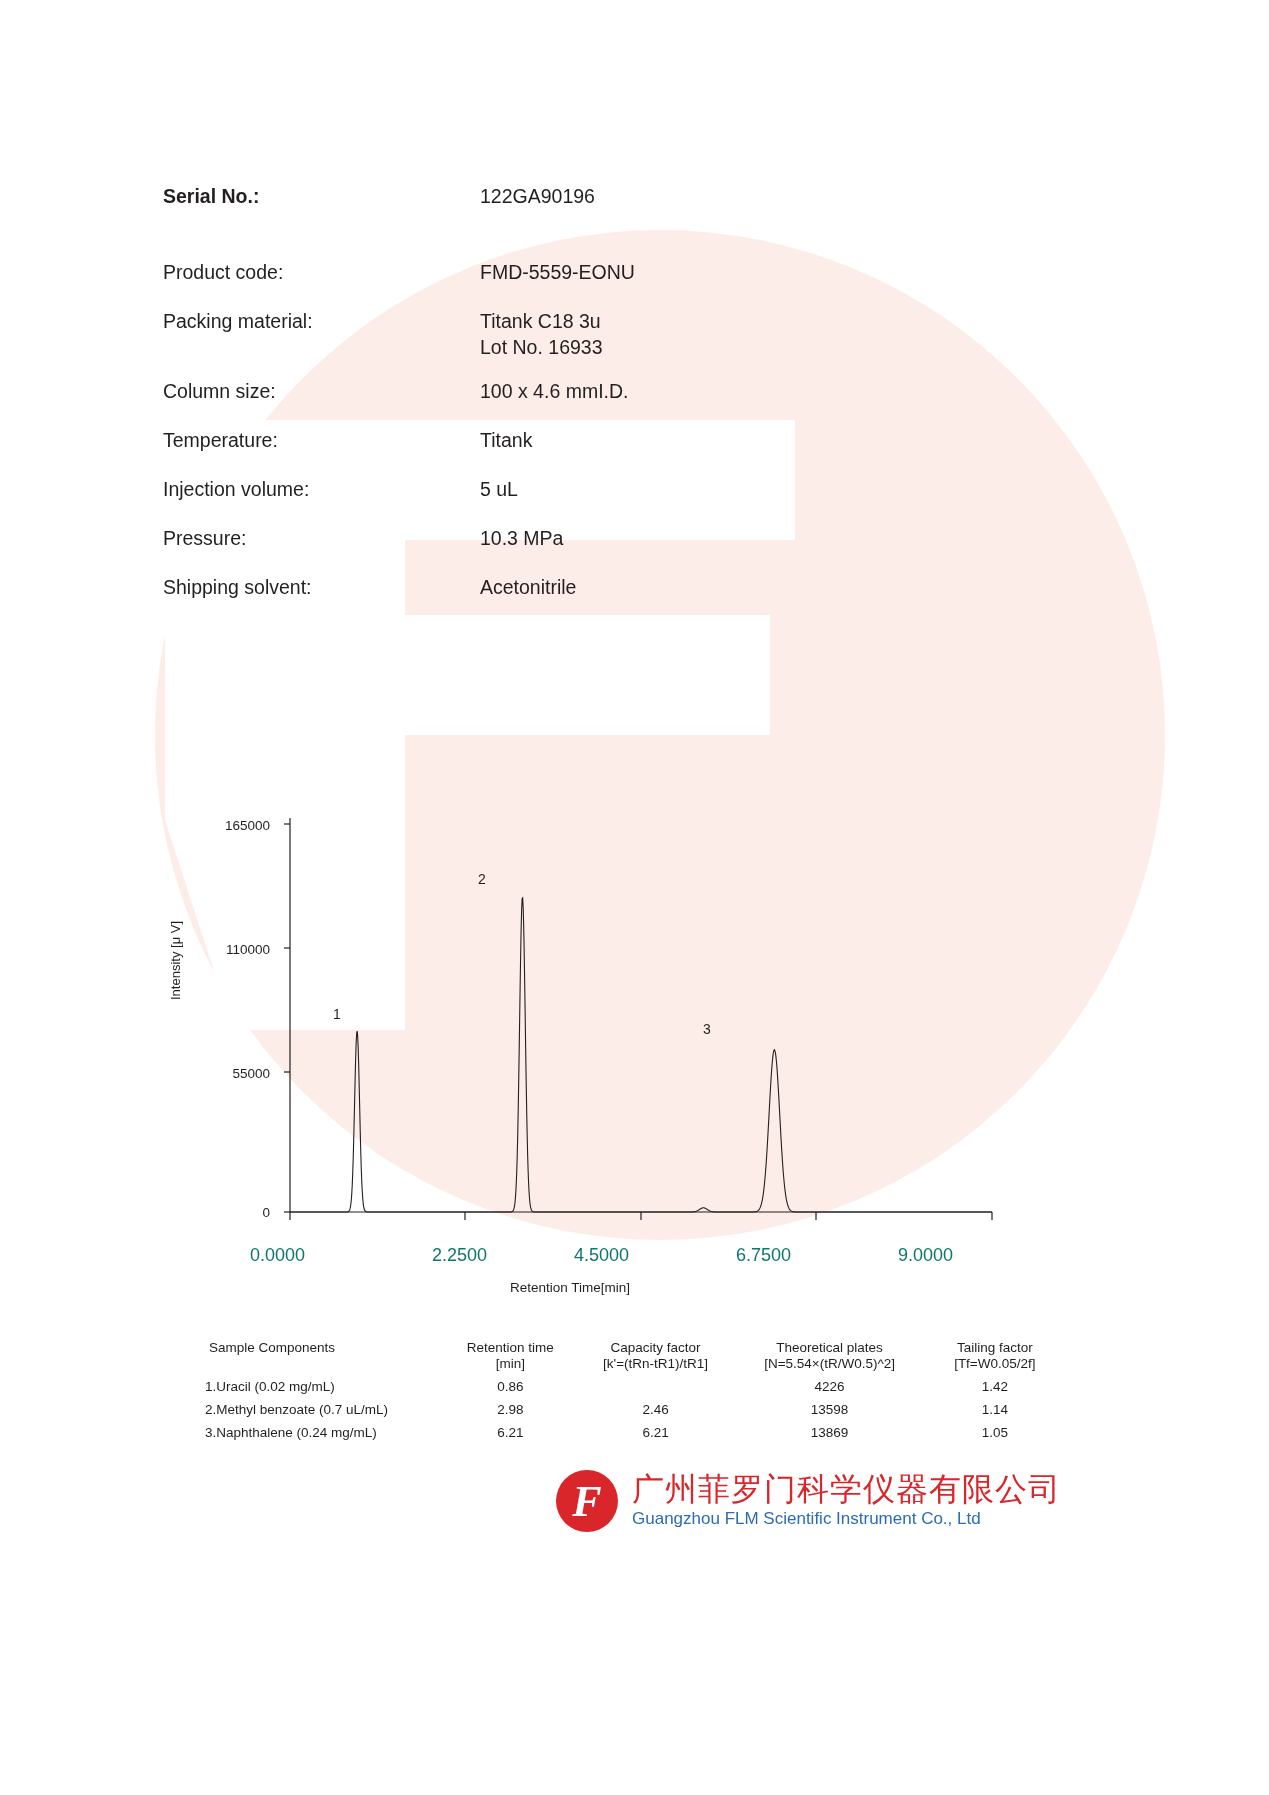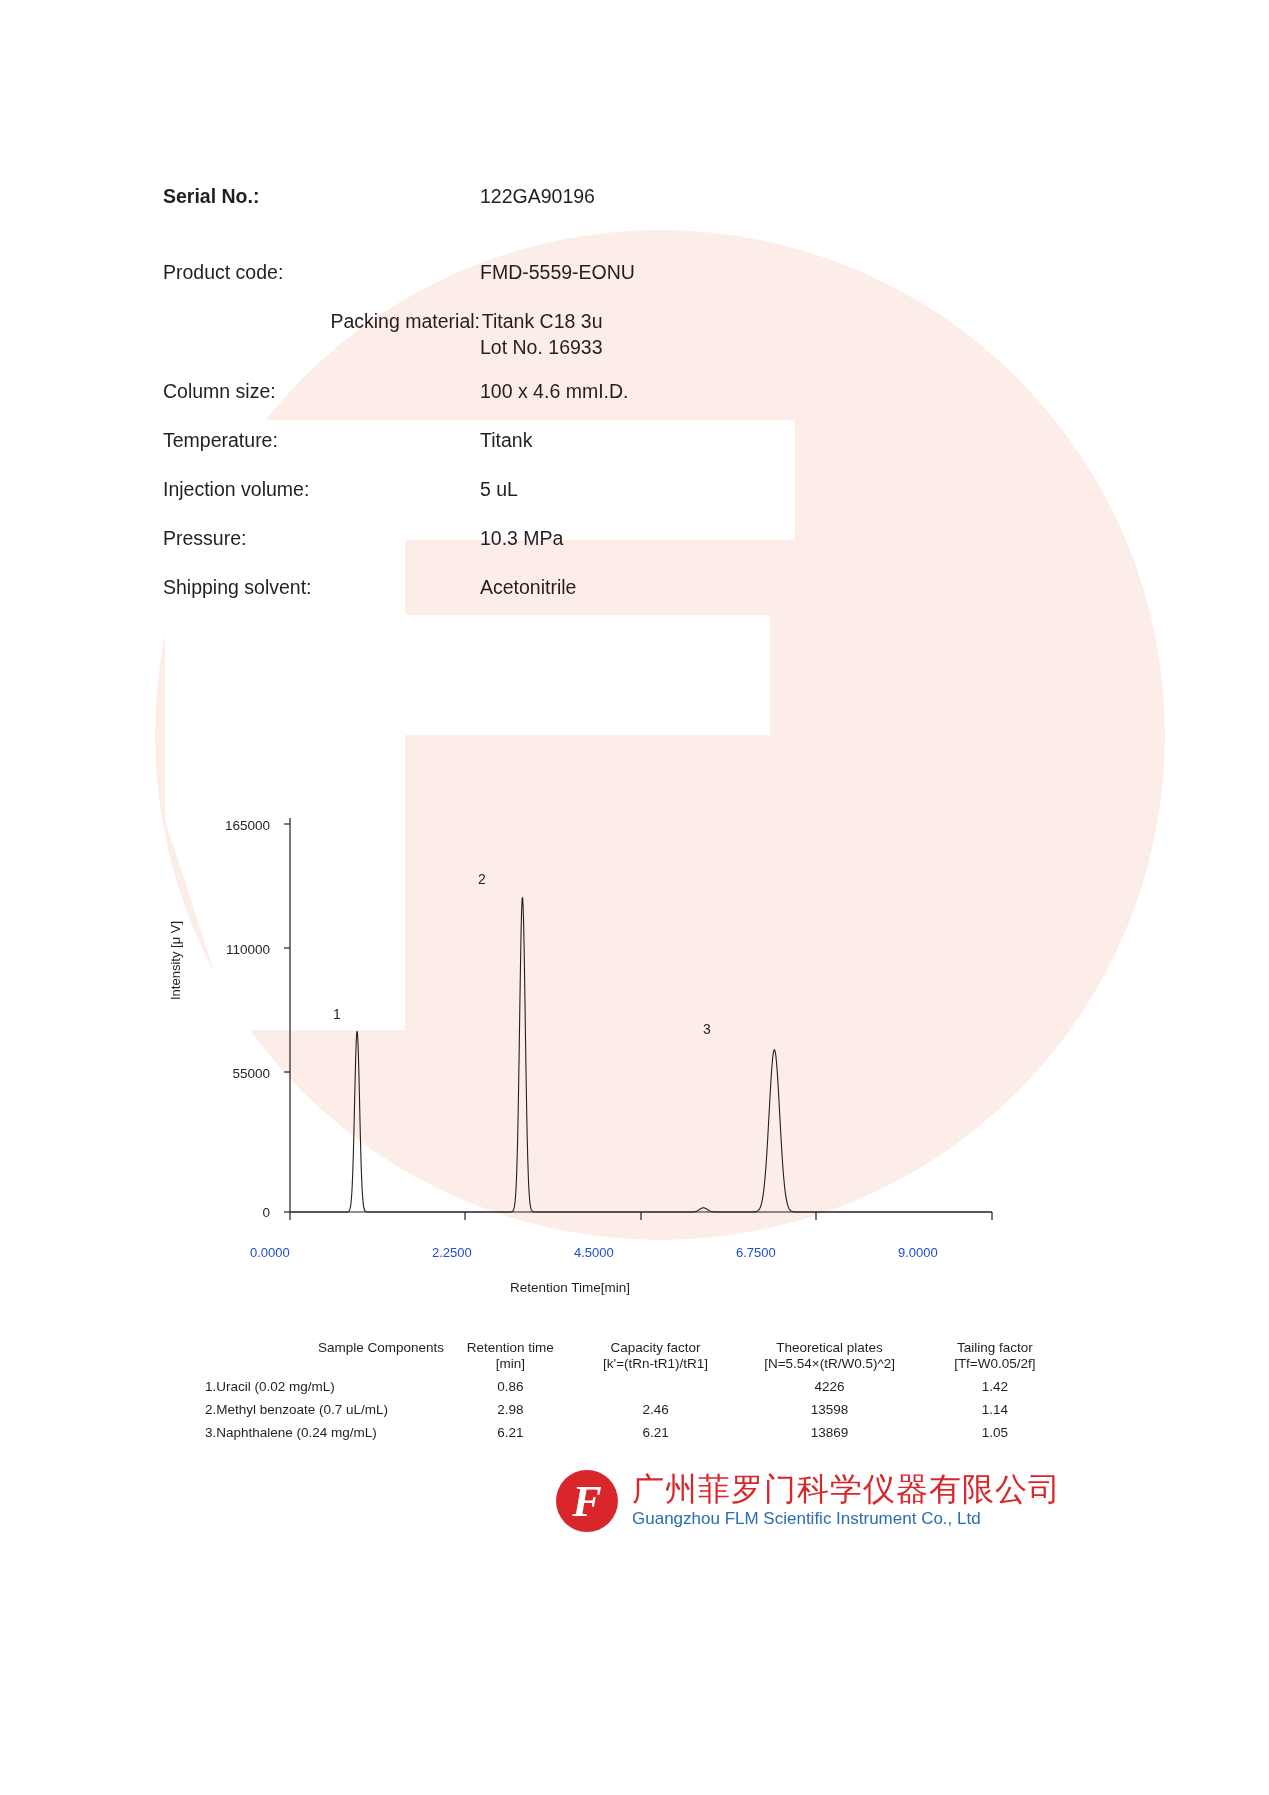--- a/index.html
+++ b/index.html
@@ -62,21 +62,21 @@
     line-height: 26px;
     color: #231f20;
     white-space: pre-line;
   }
   .spec-row.serial .spec-label,
   .spec-row.serial .spec-value {
     font-weight: bold;
   }
   .spec-row.serial .spec-value { font-weight: normal; }
   .spec-row.serial { margin-bottom: 50px; }
-  .spec-row.packing { margin-bottom: 18px; text-align: right; }
+  .spec-row.packing { margin-bottom: 18px; }
 
   
   .chart-area {
     position: absolute;
     left: 180px;
     top: 800px;
     width: 920px;
     height: 520px;
   }
   .y-axis-title {
@@ -98,22 +98,22 @@
   }
   .ytick {
     position: absolute;
     right: 0;
     font-size: 13.5px;
     text-align: right;
     color: #231f20;
   }
   .xtick {
     position: absolute;
-    font-size: 13px;
-    color: #1d4ed8;
+    font-size: 18px;
+    color: #0f766e;
   }
   .peak-label {
     position: absolute;
     font-size: 14px;
     color: #231f20;
   }
 
   
   .results {
     position: absolute;
@@ -291,21 +291,21 @@
         <line x1="812" y1="412" x2="812" y2="420" stroke="#231f20" stroke-width="1.2"></line>
 
         <path id="trace" fill="none" stroke="#231f20" stroke-width="1.1" d="M110.00 412.00 L110.50 412.00 L111.00 412.00 L111.50 412.00 L112.01 412.00 L112.51 412.00 L113.01 412.00 L113.51 412.00 L114.01 412.00 L114.51 412.00 L115.01 412.00 L115.52 412.00 L116.02 412.00 L116.52 412.00 L117.02 412.00 L117.52 412.00 L118.02 412.00 L118.52 412.00 L119.03 412.00 L119.53 412.00 L120.03 412.00 L120.53 412.00 L121.03 412.00 L121.53 412.00 L122.03 412.00 L122.54 412.00 L123.04 412.00 L123.54 412.00 L124.04 412.00 L124.54 412.00 L125.04 412.00 L125.54 412.00 L126.05 412.00 L126.55 412.00 L127.05 412.00 L127.55 412.00 L128.05 412.00 L128.55 412.00 L129.05 412.00 L129.56 412.00 L130.06 412.00 L130.56 412.00 L131.06 412.00 L131.56 412.00 L132.06 412.00 L132.56 412.00 L133.07 412.00 L133.57 412.00 L134.07 412.00 L134.57 412.00 L135.07 412.00 L135.57 412.00 L136.07 412.00 L136.58 412.00 L137.08 412.00 L137.58 412.00 L138.08 412.00 L138.58 412.00 L139.08 412.00 L139.58 412.00 L140.09 412.00 L140.59 412.00 L141.09 412.00 L141.59 412.00 L142.09 412.00 L142.59 412.00 L143.09 412.00 L143.60 412.00 L144.10 412.00 L144.60 412.00 L145.10 412.00 L145.60 412.00 L146.10 412.00 L146.60 412.00 L147.11 412.00 L147.61 412.00 L148.11 412.00 L148.61 412.00 L149.11 412.00 L149.61 412.00 L150.11 412.00 L150.62 412.00 L151.12 412.00 L151.62 412.00 L152.12 412.00 L152.62 412.00 L153.12 412.00 L153.62 412.00 L154.13 412.00 L154.63 412.00 L155.13 412.00 L155.63 412.00 L156.13 412.00 L156.63 412.00 L157.13 412.00 L157.64 412.00 L158.14 412.00 L158.64 412.00 L159.14 412.00 L159.64 412.00 L160.14 412.00 L160.64 412.00 L161.15 412.00 L161.65 412.00 L162.15 412.00 L162.65 412.00 L163.15 412.00 L163.65 412.00 L164.15 412.00 L164.66 412.00 L165.16 412.00 L165.66 412.00 L166.16 411.99 L166.66 411.97 L167.16 411.94 L167.66 411.86 L168.17 411.71 L168.67 411.41 L169.17 410.86 L169.67 409.88 L170.17 408.21 L170.67 405.50 L171.17 401.27 L171.68 395.02 L172.18 386.18 L172.68 374.32 L173.18 359.21 L173.68 340.98 L174.18 320.28 L174.68 298.27 L175.19 276.62 L175.69 257.27 L176.19 242.22 L176.69 233.15 L177.19 231.12 L177.69 236.36 L178.19 248.26 L178.70 265.45 L179.20 286.08 L179.70 308.12 L180.20 329.72 L180.70 349.44 L181.20 366.33 L181.70 379.99 L182.21 390.46 L182.71 398.08 L183.21 403.37 L183.71 406.86 L184.21 409.06 L184.71 410.39 L185.21 411.15 L185.72 411.57 L186.22 411.79 L186.72 411.90 L187.22 411.96 L187.72 411.98 L188.22 411.99 L188.72 412.00 L189.23 412.00 L189.73 412.00 L190.23 412.00 L190.73 412.00 L191.23 412.00 L191.73 412.00 L192.23 412.00 L192.74 412.00 L193.24 412.00 L193.74 412.00 L194.24 412.00 L194.74 412.00 L195.24 412.00 L195.74 412.00 L196.25 412.00 L196.75 412.00 L197.25 412.00 L197.75 412.00 L198.25 412.00 L198.75 412.00 L199.25 412.00 L199.76 412.00 L200.26 412.00 L200.76 412.00 L201.26 412.00 L201.76 412.00 L202.26 412.00 L202.76 412.00 L203.27 412.00 L203.77 412.00 L204.27 412.00 L204.77 412.00 L205.27 412.00 L205.77 412.00 L206.27 412.00 L206.78 412.00 L207.28 412.00 L207.78 412.00 L208.28 412.00 L208.78 412.00 L209.28 412.00 L209.78 412.00 L210.29 412.00 L210.79 412.00 L211.29 412.00 L211.79 412.00 L212.29 412.00 L212.79 412.00 L213.29 412.00 L213.80 412.00 L214.30 412.00 L214.80 412.00 L215.30 412.00 L215.80 412.00 L216.30 412.00 L216.80 412.00 L217.31 412.00 L217.81 412.00 L218.31 412.00 L218.81 412.00 L219.31 412.00 L219.81 412.00 L220.31 412.00 L220.82 412.00 L221.32 412.00 L221.82 412.00 L222.32 412.00 L222.82 412.00 L223.32 412.00 L223.82 412.00 L224.33 412.00 L224.83 412.00 L225.33 412.00 L225.83 412.00 L226.33 412.00 L226.83 412.00 L227.33 412.00 L227.84 412.00 L228.34 412.00 L228.84 412.00 L229.34 412.00 L229.84 412.00 L230.34 412.00 L230.84 412.00 L231.35 412.00 L231.85 412.00 L232.35 412.00 L232.85 412.00 L233.35 412.00 L233.85 412.00 L234.35 412.00 L234.86 412.00 L235.36 412.00 L235.86 412.00 L236.36 412.00 L236.86 412.00 L237.36 412.00 L237.86 412.00 L238.37 412.00 L238.87 412.00 L239.37 412.00 L239.87 412.00 L240.37 412.00 L240.87 412.00 L241.37 412.00 L241.88 412.00 L242.38 412.00 L242.88 412.00 L243.38 412.00 L243.88 412.00 L244.38 412.00 L244.88 412.00 L245.39 412.00 L245.89 412.00 L246.39 412.00 L246.89 412.00 L247.39 412.00 L247.89 412.00 L248.39 412.00 L248.90 412.00 L249.40 412.00 L249.90 412.00 L250.40 412.00 L250.90 412.00 L251.40 412.00 L251.90 412.00 L252.41 412.00 L252.91 412.00 L253.41 412.00 L253.91 412.00 L254.41 412.00 L254.91 412.00 L255.41 412.00 L255.92 412.00 L256.42 412.00 L256.92 412.00 L257.42 412.00 L257.92 412.00 L258.42 412.00 L258.92 412.00 L259.43 412.00 L259.93 412.00 L260.43 412.00 L260.93 412.00 L261.43 412.00 L261.93 412.00 L262.43 412.00 L262.94 412.00 L263.44 412.00 L263.94 412.00 L264.44 412.00 L264.94 412.00 L265.44 412.00 L265.94 412.00 L266.45 412.00 L266.95 412.00 L267.45 412.00 L267.95 412.00 L268.45 412.00 L268.95 412.00 L269.45 412.00 L269.96 412.00 L270.46 412.00 L270.96 412.00 L271.46 412.00 L271.96 412.00 L272.46 412.00 L272.96 412.00 L273.47 412.00 L273.97 412.00 L274.47 412.00 L274.97 412.00 L275.47 412.00 L275.97 412.00 L276.47 412.00 L276.98 412.00 L277.48 412.00 L277.98 412.00 L278.48 412.00 L278.98 412.00 L279.48 412.00 L279.98 412.00 L280.49 412.00 L280.99 412.00 L281.49 412.00 L281.99 412.00 L282.49 412.00 L282.99 412.00 L283.49 412.00 L284.00 412.00 L284.50 412.00 L285.00 412.00 L285.50 412.00 L286.00 412.00 L286.50 412.00 L287.00 412.00 L287.51 412.00 L288.01 412.00 L288.51 412.00 L289.01 412.00 L289.51 412.00 L290.01 412.00 L290.51 412.00 L291.02 412.00 L291.52 412.00 L292.02 412.00 L292.52 412.00 L293.02 412.00 L293.52 412.00 L294.02 412.00 L294.53 412.00 L295.03 412.00 L295.53 412.00 L296.03 412.00 L296.53 412.00 L297.03 412.00 L297.53 412.00 L298.04 412.00 L298.54 412.00 L299.04 412.00 L299.54 412.00 L300.04 412.00 L300.54 412.00 L301.04 412.00 L301.55 412.00 L302.05 412.00 L302.55 412.00 L303.05 412.00 L303.55 412.00 L304.05 412.00 L304.55 412.00 L305.06 412.00 L305.56 412.00 L306.06 412.00 L306.56 412.00 L307.06 412.00 L307.56 412.00 L308.06 412.00 L308.57 412.00 L309.07 412.00 L309.57 412.00 L310.07 412.00 L310.57 412.00 L311.07 412.00 L311.57 412.00 L312.08 412.00 L312.58 412.00 L313.08 412.00 L313.58 412.00 L314.08 412.00 L314.58 412.00 L315.08 412.00 L315.59 412.00 L316.09 412.00 L316.59 412.00 L317.09 412.00 L317.59 412.00 L318.09 412.00 L318.59 412.00 L319.10 412.00 L319.60 412.00 L320.10 412.00 L320.60 412.00 L321.10 412.00 L321.60 412.00 L322.10 412.00 L322.61 412.00 L323.11 412.00 L323.61 412.00 L324.11 412.00 L324.61 412.00 L325.11 412.00 L325.61 412.00 L326.12 412.00 L326.62 412.00 L327.12 412.00 L327.62 412.00 L328.12 412.00 L328.62 412.00 L329.12 412.00 L329.63 411.99 L330.13 411.98 L330.63 411.95 L331.13 411.90 L331.63 411.80 L332.13 411.61 L332.63 411.27 L333.14 410.66 L333.64 409.63 L334.14 407.92 L334.64 405.21 L335.14 401.06 L335.64 394.91 L336.14 386.15 L336.65 374.10 L337.15 358.18 L337.65 337.96 L338.15 313.32 L338.65 284.59 L339.15 252.63 L339.65 218.87 L340.16 185.28 L340.66 154.15 L341.16 127.90 L341.66 108.76 L342.16 98.44 L342.66 97.88 L343.16 107.15 L343.67 125.39 L344.17 150.95 L344.67 181.65 L345.17 215.09 L345.67 248.93 L346.17 281.17 L346.67 310.32 L347.18 335.44 L347.68 356.15 L348.18 372.53 L348.68 384.98 L349.18 394.08 L349.68 400.49 L350.18 404.83 L350.69 407.68 L351.19 409.48 L351.69 410.57 L352.19 411.22 L352.69 411.58 L353.19 411.79 L353.69 411.89 L354.20 411.95 L354.70 411.98 L355.20 411.99 L355.70 412.00 L356.20 412.00 L356.70 412.00 L357.20 412.00 L357.71 412.00 L358.21 412.00 L358.71 412.00 L359.21 412.00 L359.71 412.00 L360.21 412.00 L360.71 412.00 L361.22 412.00 L361.72 412.00 L362.22 412.00 L362.72 412.00 L363.22 412.00 L363.72 412.00 L364.22 412.00 L364.73 412.00 L365.23 412.00 L365.73 412.00 L366.23 412.00 L366.73 412.00 L367.23 412.00 L367.73 412.00 L368.24 412.00 L368.74 412.00 L369.24 412.00 L369.74 412.00 L370.24 412.00 L370.74 412.00 L371.24 412.00 L371.75 412.00 L372.25 412.00 L372.75 412.00 L373.25 412.00 L373.75 412.00 L374.25 412.00 L374.75 412.00 L375.26 412.00 L375.76 412.00 L376.26 412.00 L376.76 412.00 L377.26 412.00 L377.76 412.00 L378.26 412.00 L378.77 412.00 L379.27 412.00 L379.77 412.00 L380.27 412.00 L380.77 412.00 L381.27 412.00 L381.77 412.00 L382.28 412.00 L382.78 412.00 L383.28 412.00 L383.78 412.00 L384.28 412.00 L384.78 412.00 L385.28 412.00 L385.79 412.00 L386.29 412.00 L386.79 412.00 L387.29 412.00 L387.79 412.00 L388.29 412.00 L388.79 412.00 L389.30 412.00 L389.80 412.00 L390.30 412.00 L390.80 412.00 L391.30 412.00 L391.80 412.00 L392.30 412.00 L392.81 412.00 L393.31 412.00 L393.81 412.00 L394.31 412.00 L394.81 412.00 L395.31 412.00 L395.81 412.00 L396.32 412.00 L396.82 412.00 L397.32 412.00 L397.82 412.00 L398.32 412.00 L398.82 412.00 L399.32 412.00 L399.83 412.00 L400.33 412.00 L400.83 412.00 L401.33 412.00 L401.83 412.00 L402.33 412.00 L402.83 412.00 L403.34 412.00 L403.84 412.00 L404.34 412.00 L404.84 412.00 L405.34 412.00 L405.84 412.00 L406.34 412.00 L406.85 412.00 L407.35 412.00 L407.85 412.00 L408.35 412.00 L408.85 412.00 L409.35 412.00 L409.85 412.00 L410.36 412.00 L410.86 412.00 L411.36 412.00 L411.86 412.00 L412.36 412.00 L412.86 412.00 L413.36 412.00 L413.87 412.00 L414.37 412.00 L414.87 412.00 L415.37 412.00 L415.87 412.00 L416.37 412.00 L416.87 412.00 L417.38 412.00 L417.88 412.00 L418.38 412.00 L418.88 412.00 L419.38 412.00 L419.88 412.00 L420.38 412.00 L420.89 412.00 L421.39 412.00 L421.89 412.00 L422.39 412.00 L422.89 412.00 L423.39 412.00 L423.89 412.00 L424.40 412.00 L424.90 412.00 L425.40 412.00 L425.90 412.00 L426.40 412.00 L426.90 412.00 L427.40 412.00 L427.91 412.00 L428.41 412.00 L428.91 412.00 L429.41 412.00 L429.91 412.00 L430.41 412.00 L430.91 412.00 L431.42 412.00 L431.92 412.00 L432.42 412.00 L432.92 412.00 L433.42 412.00 L433.92 412.00 L434.42 412.00 L434.93 412.00 L435.43 412.00 L435.93 412.00 L436.43 412.00 L436.93 412.00 L437.43 412.00 L437.93 412.00 L438.44 412.00 L438.94 412.00 L439.44 412.00 L439.94 412.00 L440.44 412.00 L440.94 412.00 L441.44 412.00 L441.95 412.00 L442.45 412.00 L442.95 412.00 L443.45 412.00 L443.95 412.00 L444.45 412.00 L444.95 412.00 L445.46 412.00 L445.96 412.00 L446.46 412.00 L446.96 412.00 L447.46 412.00 L447.96 412.00 L448.46 412.00 L448.97 412.00 L449.47 412.00 L449.97 412.00 L450.47 412.00 L450.97 412.00 L451.47 412.00 L451.97 412.00 L452.48 412.00 L452.98 412.00 L453.48 412.00 L453.98 412.00 L454.48 412.00 L454.98 412.00 L455.48 412.00 L455.99 412.00 L456.49 412.00 L456.99 412.00 L457.49 412.00 L457.99 412.00 L458.49 412.00 L458.99 412.00 L459.50 412.00 L460.00 412.00 L460.50 412.00 L461.00 412.00 L461.50 412.00 L462.00 412.00 L462.50 412.00 L463.01 412.00 L463.51 412.00 L464.01 412.00 L464.51 412.00 L465.01 412.00 L465.51 412.00 L466.01 412.00 L466.52 412.00 L467.02 412.00 L467.52 412.00 L468.02 412.00 L468.52 412.00 L469.02 412.00 L469.52 412.00 L470.03 412.00 L470.53 412.00 L471.03 412.00 L471.53 412.00 L472.03 412.00 L472.53 412.00 L473.03 412.00 L473.54 412.00 L474.04 412.00 L474.54 412.00 L475.04 412.00 L475.54 412.00 L476.04 412.00 L476.54 412.00 L477.05 412.00 L477.55 412.00 L478.05 412.00 L478.55 412.00 L479.05 412.00 L479.55 412.00 L480.05 412.00 L480.56 412.00 L481.06 412.00 L481.56 412.00 L482.06 412.00 L482.56 412.00 L483.06 412.00 L483.56 412.00 L484.07 412.00 L484.57 412.00 L485.07 412.00 L485.57 412.00 L486.07 412.00 L486.57 412.00 L487.07 412.00 L487.58 412.00 L488.08 412.00 L488.58 412.00 L489.08 412.00 L489.58 412.00 L490.08 412.00 L490.58 412.00 L491.09 412.00 L491.59 412.00 L492.09 412.00 L492.59 412.00 L493.09 412.00 L493.59 412.00 L494.09 412.00 L494.60 412.00 L495.10 412.00 L495.60 412.00 L496.10 412.00 L496.60 412.00 L497.10 412.00 L497.60 412.00 L498.11 412.00 L498.61 412.00 L499.11 412.00 L499.61 412.00 L500.11 412.00 L500.61 412.00 L501.11 412.00 L501.62 412.00 L502.12 412.00 L502.62 412.00 L503.12 412.00 L503.62 412.00 L504.12 412.00 L504.62 412.00 L505.13 412.00 L505.63 412.00 L506.13 412.00 L506.63 412.00 L507.13 412.00 L507.63 412.00 L508.13 412.00 L508.64 412.00 L509.14 411.99 L509.64 411.99 L510.14 411.99 L510.64 411.98 L511.14 411.97 L511.64 411.95 L512.15 411.93 L512.65 411.91 L513.15 411.87 L513.65 411.81 L514.15 411.75 L514.65 411.66 L515.15 411.55 L515.66 411.41 L516.16 411.25 L516.66 411.05 L517.16 410.82 L517.66 410.57 L518.16 410.28 L518.66 409.97 L519.17 409.65 L519.67 409.32 L520.17 409.00 L520.67 408.69 L521.17 408.40 L521.67 408.16 L522.17 407.97 L522.68 407.84 L523.18 407.77 L523.68 407.78 L524.18 407.85 L524.68 407.99 L525.18 408.19 L525.68 408.43 L526.19 408.72 L526.69 409.03 L527.19 409.36 L527.69 409.69 L528.19 410.01 L528.69 410.31 L529.19 410.60 L529.70 410.85 L530.20 411.07 L530.70 411.27 L531.20 411.43 L531.70 411.56 L532.20 411.67 L532.70 411.75 L533.21 411.82 L533.71 411.87 L534.21 411.91 L534.71 411.94 L535.21 411.96 L535.71 411.97 L536.21 411.98 L536.72 411.99 L537.22 411.99 L537.72 411.99 L538.22 412.00 L538.72 412.00 L539.22 412.00 L539.72 412.00 L540.23 412.00 L540.73 412.00 L541.23 412.00 L541.73 412.00 L542.23 412.00 L542.73 412.00 L543.23 412.00 L543.74 412.00 L544.24 412.00 L544.74 412.00 L545.24 412.00 L545.74 412.00 L546.24 412.00 L546.74 412.00 L547.25 412.00 L547.75 412.00 L548.25 412.00 L548.75 412.00 L549.25 412.00 L549.75 412.00 L550.25 412.00 L550.76 412.00 L551.26 412.00 L551.76 412.00 L552.26 412.00 L552.76 412.00 L553.26 412.00 L553.76 412.00 L554.27 412.00 L554.77 412.00 L555.27 412.00 L555.77 412.00 L556.27 412.00 L556.77 412.00 L557.27 412.00 L557.78 412.00 L558.28 412.00 L558.78 412.00 L559.28 412.00 L559.78 412.00 L560.28 412.00 L560.78 412.00 L561.29 412.00 L561.79 412.00 L562.29 412.00 L562.79 412.00 L563.29 412.00 L563.79 412.00 L564.29 412.00 L564.80 412.00 L565.30 412.00 L565.80 412.00 L566.30 412.00 L566.80 412.00 L567.30 412.00 L567.80 412.00 L568.31 412.00 L568.81 412.00 L569.31 412.00 L569.81 412.00 L570.31 411.99 L570.81 411.99 L571.31 411.99 L571.82 411.98 L572.32 411.97 L572.82 411.96 L573.32 411.94 L573.82 411.91 L574.32 411.87 L574.82 411.82 L575.33 411.75 L575.83 411.65 L576.33 411.51 L576.83 411.33 L577.33 411.08 L577.83 410.76 L578.33 410.34 L578.84 409.80 L579.34 409.11 L579.84 408.24 L580.34 407.15 L580.84 405.79 L581.34 404.13 L581.84 402.11 L582.35 399.69 L582.85 396.80 L583.35 393.41 L583.85 389.47 L584.35 384.93 L584.85 379.76 L585.35 373.95 L585.86 367.50 L586.36 360.42 L586.86 352.74 L587.36 344.52 L587.86 335.86 L588.36 326.84 L588.86 317.60 L589.37 308.30 L589.87 299.09 L590.37 290.16 L590.87 281.70 L591.37 273.90 L591.87 266.92 L592.37 260.96 L592.88 256.15 L593.38 252.62 L593.88 250.47 L594.38 249.75 L594.88 250.47 L595.38 252.62 L595.88 256.15 L596.39 260.96 L596.89 266.92 L597.39 273.90 L597.89 281.70 L598.39 290.16 L598.89 299.09 L599.39 308.30 L599.90 317.60 L600.40 326.84 L600.90 335.86 L601.40 344.52 L601.90 352.74 L602.40 360.42 L602.90 367.50 L603.41 373.95 L603.91 379.76 L604.41 384.93 L604.91 389.47 L605.41 393.41 L605.91 396.80 L606.41 399.69 L606.92 402.11 L607.42 404.13 L607.92 405.79 L608.42 407.15 L608.92 408.24 L609.42 409.11 L609.92 409.80 L610.43 410.34 L610.93 410.76 L611.43 411.08 L611.93 411.33 L612.43 411.51 L612.93 411.65 L613.43 411.75 L613.94 411.82 L614.44 411.87 L614.94 411.91 L615.44 411.94 L615.94 411.96 L616.44 411.97 L616.94 411.98 L617.45 411.99 L617.95 411.99 L618.45 411.99 L618.95 412.00 L619.45 412.00 L619.95 412.00 L620.45 412.00 L620.96 412.00 L621.46 412.00 L621.96 412.00 L622.46 412.00 L622.96 412.00 L623.46 412.00 L623.96 412.00 L624.47 412.00 L624.97 412.00 L625.47 412.00 L625.97 412.00 L626.47 412.00 L626.97 412.00 L627.47 412.00 L627.98 412.00 L628.48 412.00 L628.98 412.00 L629.48 412.00 L629.98 412.00 L630.48 412.00 L630.98 412.00 L631.49 412.00 L631.99 412.00 L632.49 412.00 L632.99 412.00 L633.49 412.00 L633.99 412.00 L634.49 412.00 L635.00 412.00 L635.50 412.00 L636.00 412.00 L636.50 412.00 L637.00 412.00 L637.50 412.00 L638.00 412.00 L638.51 412.00 L639.01 412.00 L639.51 412.00 L640.01 412.00 L640.51 412.00 L641.01 412.00 L641.51 412.00 L642.02 412.00 L642.52 412.00 L643.02 412.00 L643.52 412.00 L644.02 412.00 L644.52 412.00 L645.02 412.00 L645.53 412.00 L646.03 412.00 L646.53 412.00 L647.03 412.00 L647.53 412.00 L648.03 412.00 L648.53 412.00 L649.04 412.00 L649.54 412.00 L650.04 412.00 L650.54 412.00 L651.04 412.00 L651.54 412.00 L652.04 412.00 L652.55 412.00 L653.05 412.00 L653.55 412.00 L654.05 412.00 L654.55 412.00 L655.05 412.00 L655.55 412.00 L656.06 412.00 L656.56 412.00 L657.06 412.00 L657.56 412.00 L658.06 412.00 L658.56 412.00 L659.06 412.00 L659.57 412.00 L660.07 412.00 L660.57 412.00 L661.07 412.00 L661.57 412.00 L662.07 412.00 L662.57 412.00 L663.08 412.00 L663.58 412.00 L664.08 412.00 L664.58 412.00 L665.08 412.00 L665.58 412.00 L666.08 412.00 L666.59 412.00 L667.09 412.00 L667.59 412.00 L668.09 412.00 L668.59 412.00 L669.09 412.00 L669.59 412.00 L670.10 412.00 L670.60 412.00 L671.10 412.00 L671.60 412.00 L672.10 412.00 L672.60 412.00 L673.10 412.00 L673.61 412.00 L674.11 412.00 L674.61 412.00 L675.11 412.00 L675.61 412.00 L676.11 412.00 L676.61 412.00 L677.12 412.00 L677.62 412.00 L678.12 412.00 L678.62 412.00 L679.12 412.00 L679.62 412.00 L680.12 412.00 L680.63 412.00 L681.13 412.00 L681.63 412.00 L682.13 412.00 L682.63 412.00 L683.13 412.00 L683.63 412.00 L684.14 412.00 L684.64 412.00 L685.14 412.00 L685.64 412.00 L686.14 412.00 L686.64 412.00 L687.14 412.00 L687.65 412.00 L688.15 412.00 L688.65 412.00 L689.15 412.00 L689.65 412.00 L690.15 412.00 L690.65 412.00 L691.16 412.00 L691.66 412.00 L692.16 412.00 L692.66 412.00 L693.16 412.00 L693.66 412.00 L694.16 412.00 L694.67 412.00 L695.17 412.00 L695.67 412.00 L696.17 412.00 L696.67 412.00 L697.17 412.00 L697.67 412.00 L698.18 412.00 L698.68 412.00 L699.18 412.00 L699.68 412.00 L700.18 412.00 L700.68 412.00 L701.18 412.00 L701.69 412.00 L702.19 412.00 L702.69 412.00 L703.19 412.00 L703.69 412.00 L704.19 412.00 L704.69 412.00 L705.20 412.00 L705.70 412.00 L706.20 412.00 L706.70 412.00 L707.20 412.00 L707.70 412.00 L708.20 412.00 L708.71 412.00 L709.21 412.00 L709.71 412.00 L710.21 412.00 L710.71 412.00 L711.21 412.00 L711.71 412.00 L712.22 412.00 L712.72 412.00 L713.22 412.00 L713.72 412.00 L714.22 412.00 L714.72 412.00 L715.22 412.00 L715.73 412.00 L716.23 412.00 L716.73 412.00 L717.23 412.00 L717.73 412.00 L718.23 412.00 L718.73 412.00 L719.24 412.00 L719.74 412.00 L720.24 412.00 L720.74 412.00 L721.24 412.00 L721.74 412.00 L722.24 412.00 L722.75 412.00 L723.25 412.00 L723.75 412.00 L724.25 412.00 L724.75 412.00 L725.25 412.00 L725.75 412.00 L726.26 412.00 L726.76 412.00 L727.26 412.00 L727.76 412.00 L728.26 412.00 L728.76 412.00 L729.26 412.00 L729.77 412.00 L730.27 412.00 L730.77 412.00 L731.27 412.00 L731.77 412.00 L732.27 412.00 L732.77 412.00 L733.28 412.00 L733.78 412.00 L734.28 412.00 L734.78 412.00 L735.28 412.00 L735.78 412.00 L736.28 412.00 L736.79 412.00 L737.29 412.00 L737.79 412.00 L738.29 412.00 L738.79 412.00 L739.29 412.00 L739.79 412.00 L740.30 412.00 L740.80 412.00 L741.30 412.00 L741.80 412.00 L742.30 412.00 L742.80 412.00 L743.30 412.00 L743.81 412.00 L744.31 412.00 L744.81 412.00 L745.31 412.00 L745.81 412.00 L746.31 412.00 L746.81 412.00 L747.32 412.00 L747.82 412.00 L748.32 412.00 L748.82 412.00 L749.32 412.00 L749.82 412.00 L750.32 412.00 L750.83 412.00 L751.33 412.00 L751.83 412.00 L752.33 412.00 L752.83 412.00 L753.33 412.00 L753.83 412.00 L754.34 412.00 L754.84 412.00 L755.34 412.00 L755.84 412.00 L756.34 412.00 L756.84 412.00 L757.34 412.00 L757.85 412.00 L758.35 412.00 L758.85 412.00 L759.35 412.00 L759.85 412.00 L760.35 412.00 L760.85 412.00 L761.36 412.00 L761.86 412.00 L762.36 412.00 L762.86 412.00 L763.36 412.00 L763.86 412.00 L764.36 412.00 L764.87 412.00 L765.37 412.00 L765.87 412.00 L766.37 412.00 L766.87 412.00 L767.37 412.00 L767.87 412.00 L768.38 412.00 L768.88 412.00 L769.38 412.00 L769.88 412.00 L770.38 412.00 L770.88 412.00 L771.38 412.00 L771.89 412.00 L772.39 412.00 L772.89 412.00 L773.39 412.00 L773.89 412.00 L774.39 412.00 L774.89 412.00 L775.40 412.00 L775.90 412.00 L776.40 412.00 L776.90 412.00 L777.40 412.00 L777.90 412.00 L778.40 412.00 L778.91 412.00 L779.41 412.00 L779.91 412.00 L780.41 412.00 L780.91 412.00 L781.41 412.00 L781.91 412.00 L782.42 412.00 L782.92 412.00 L783.42 412.00 L783.92 412.00 L784.42 412.00 L784.92 412.00 L785.42 412.00 L785.93 412.00 L786.43 412.00 L786.93 412.00 L787.43 412.00 L787.93 412.00 L788.43 412.00 L788.93 412.00 L789.44 412.00 L789.94 412.00 L790.44 412.00 L790.94 412.00 L791.44 412.00 L791.94 412.00 L792.44 412.00 L792.95 412.00 L793.45 412.00 L793.95 412.00 L794.45 412.00 L794.95 412.00 L795.45 412.00 L795.95 412.00 L796.46 412.00 L796.96 412.00 L797.46 412.00 L797.96 412.00 L798.46 412.00 L798.96 412.00 L799.46 412.00 L799.97 412.00 L800.47 412.00 L800.97 412.00 L801.47 412.00 L801.97 412.00 L802.47 412.00 L802.97 412.00 L803.48 412.00 L803.98 412.00 L804.48 412.00 L804.98 412.00 L805.48 412.00 L805.98 412.00 L806.48 412.00 L806.99 412.00 L807.49 412.00 L807.99 412.00 L808.49 412.00 L808.99 412.00 L809.49 412.00 L809.99 412.00 L810.50 412.00 L811.00 412.00 L811.50 412.00 L812.00 412.00"></path>
       </svg>
     </div>
 
     <div class="results">
       <table>
         <thead>
           <tr>
-            <th style="width:260px;text-align:right;padding-left:4px;margin-top:8px;">
+            <th style="width:260px;text-align:left;padding-left:4px;margin-top:8px;">
               <span>Sample Components</span>
               <span class="sub"></span>
             </th>
             <th style="width:145px;">
               <span>Retention time</span>
               <span class="sub">[min]</span>
             </th>
             <th style="width:175px;">
               <span>Capacity factor</span>
               <span class="sub">[k'=(tRn-tR1)/tR1]</span>

